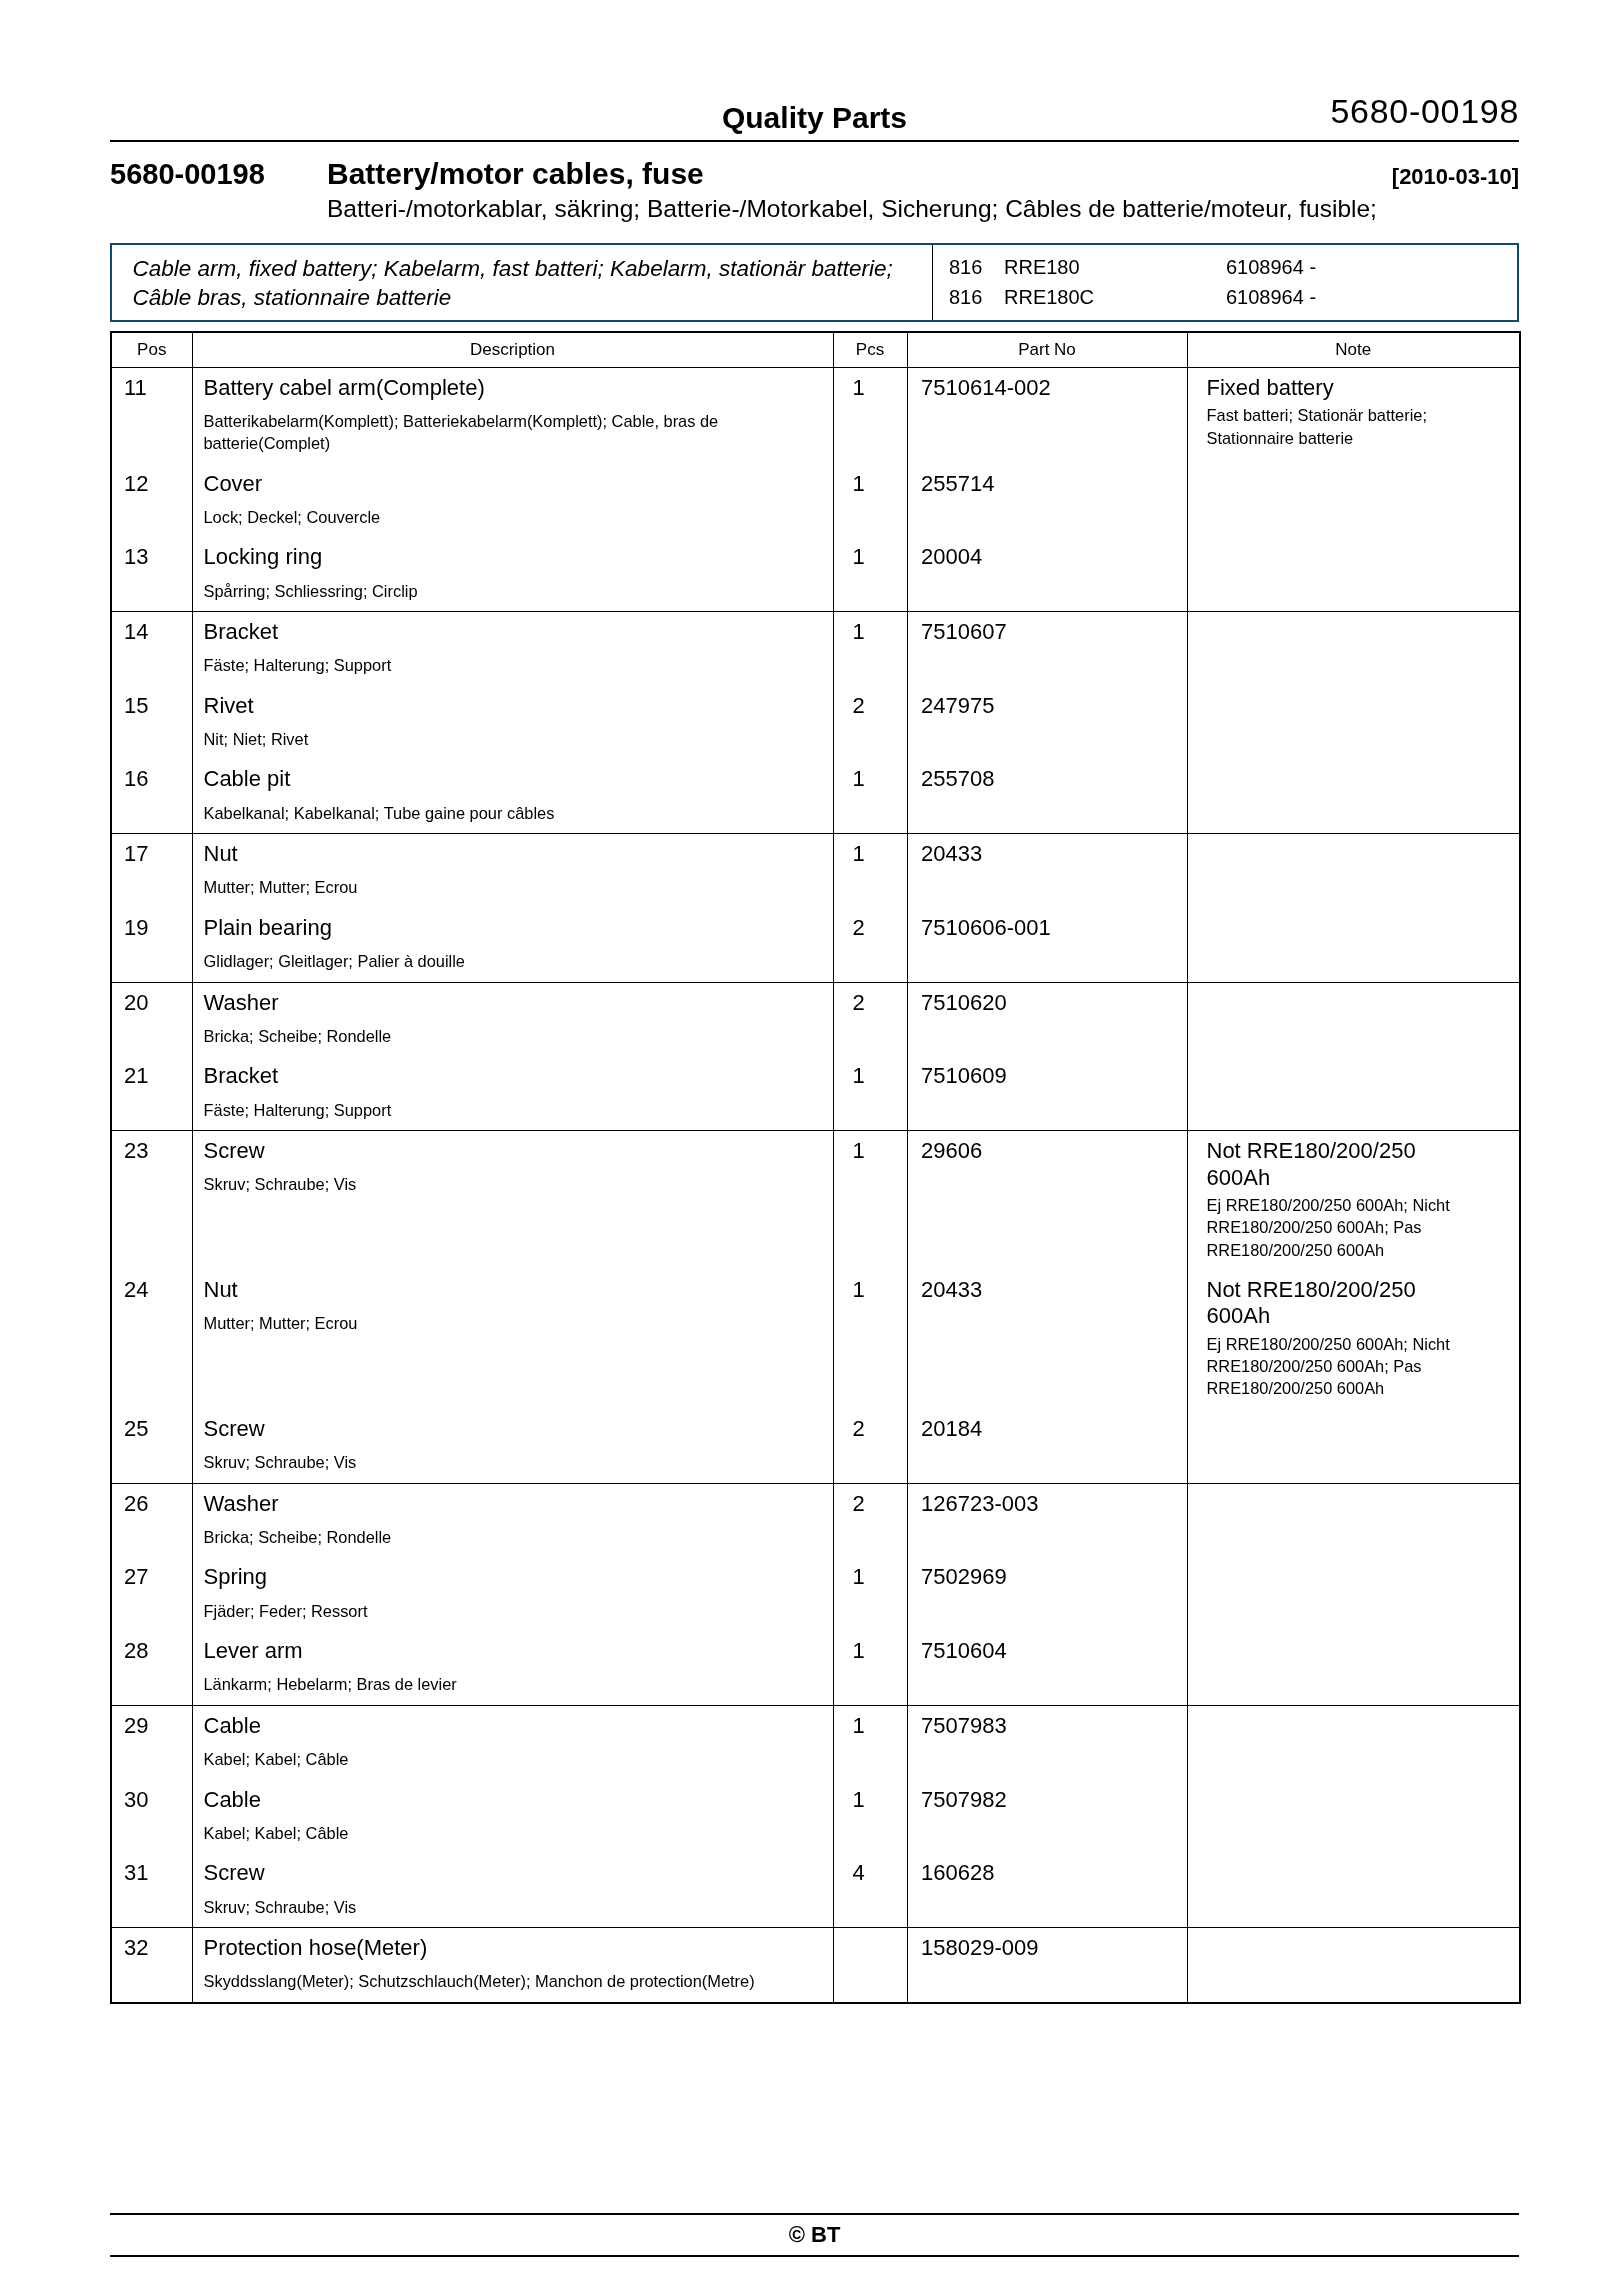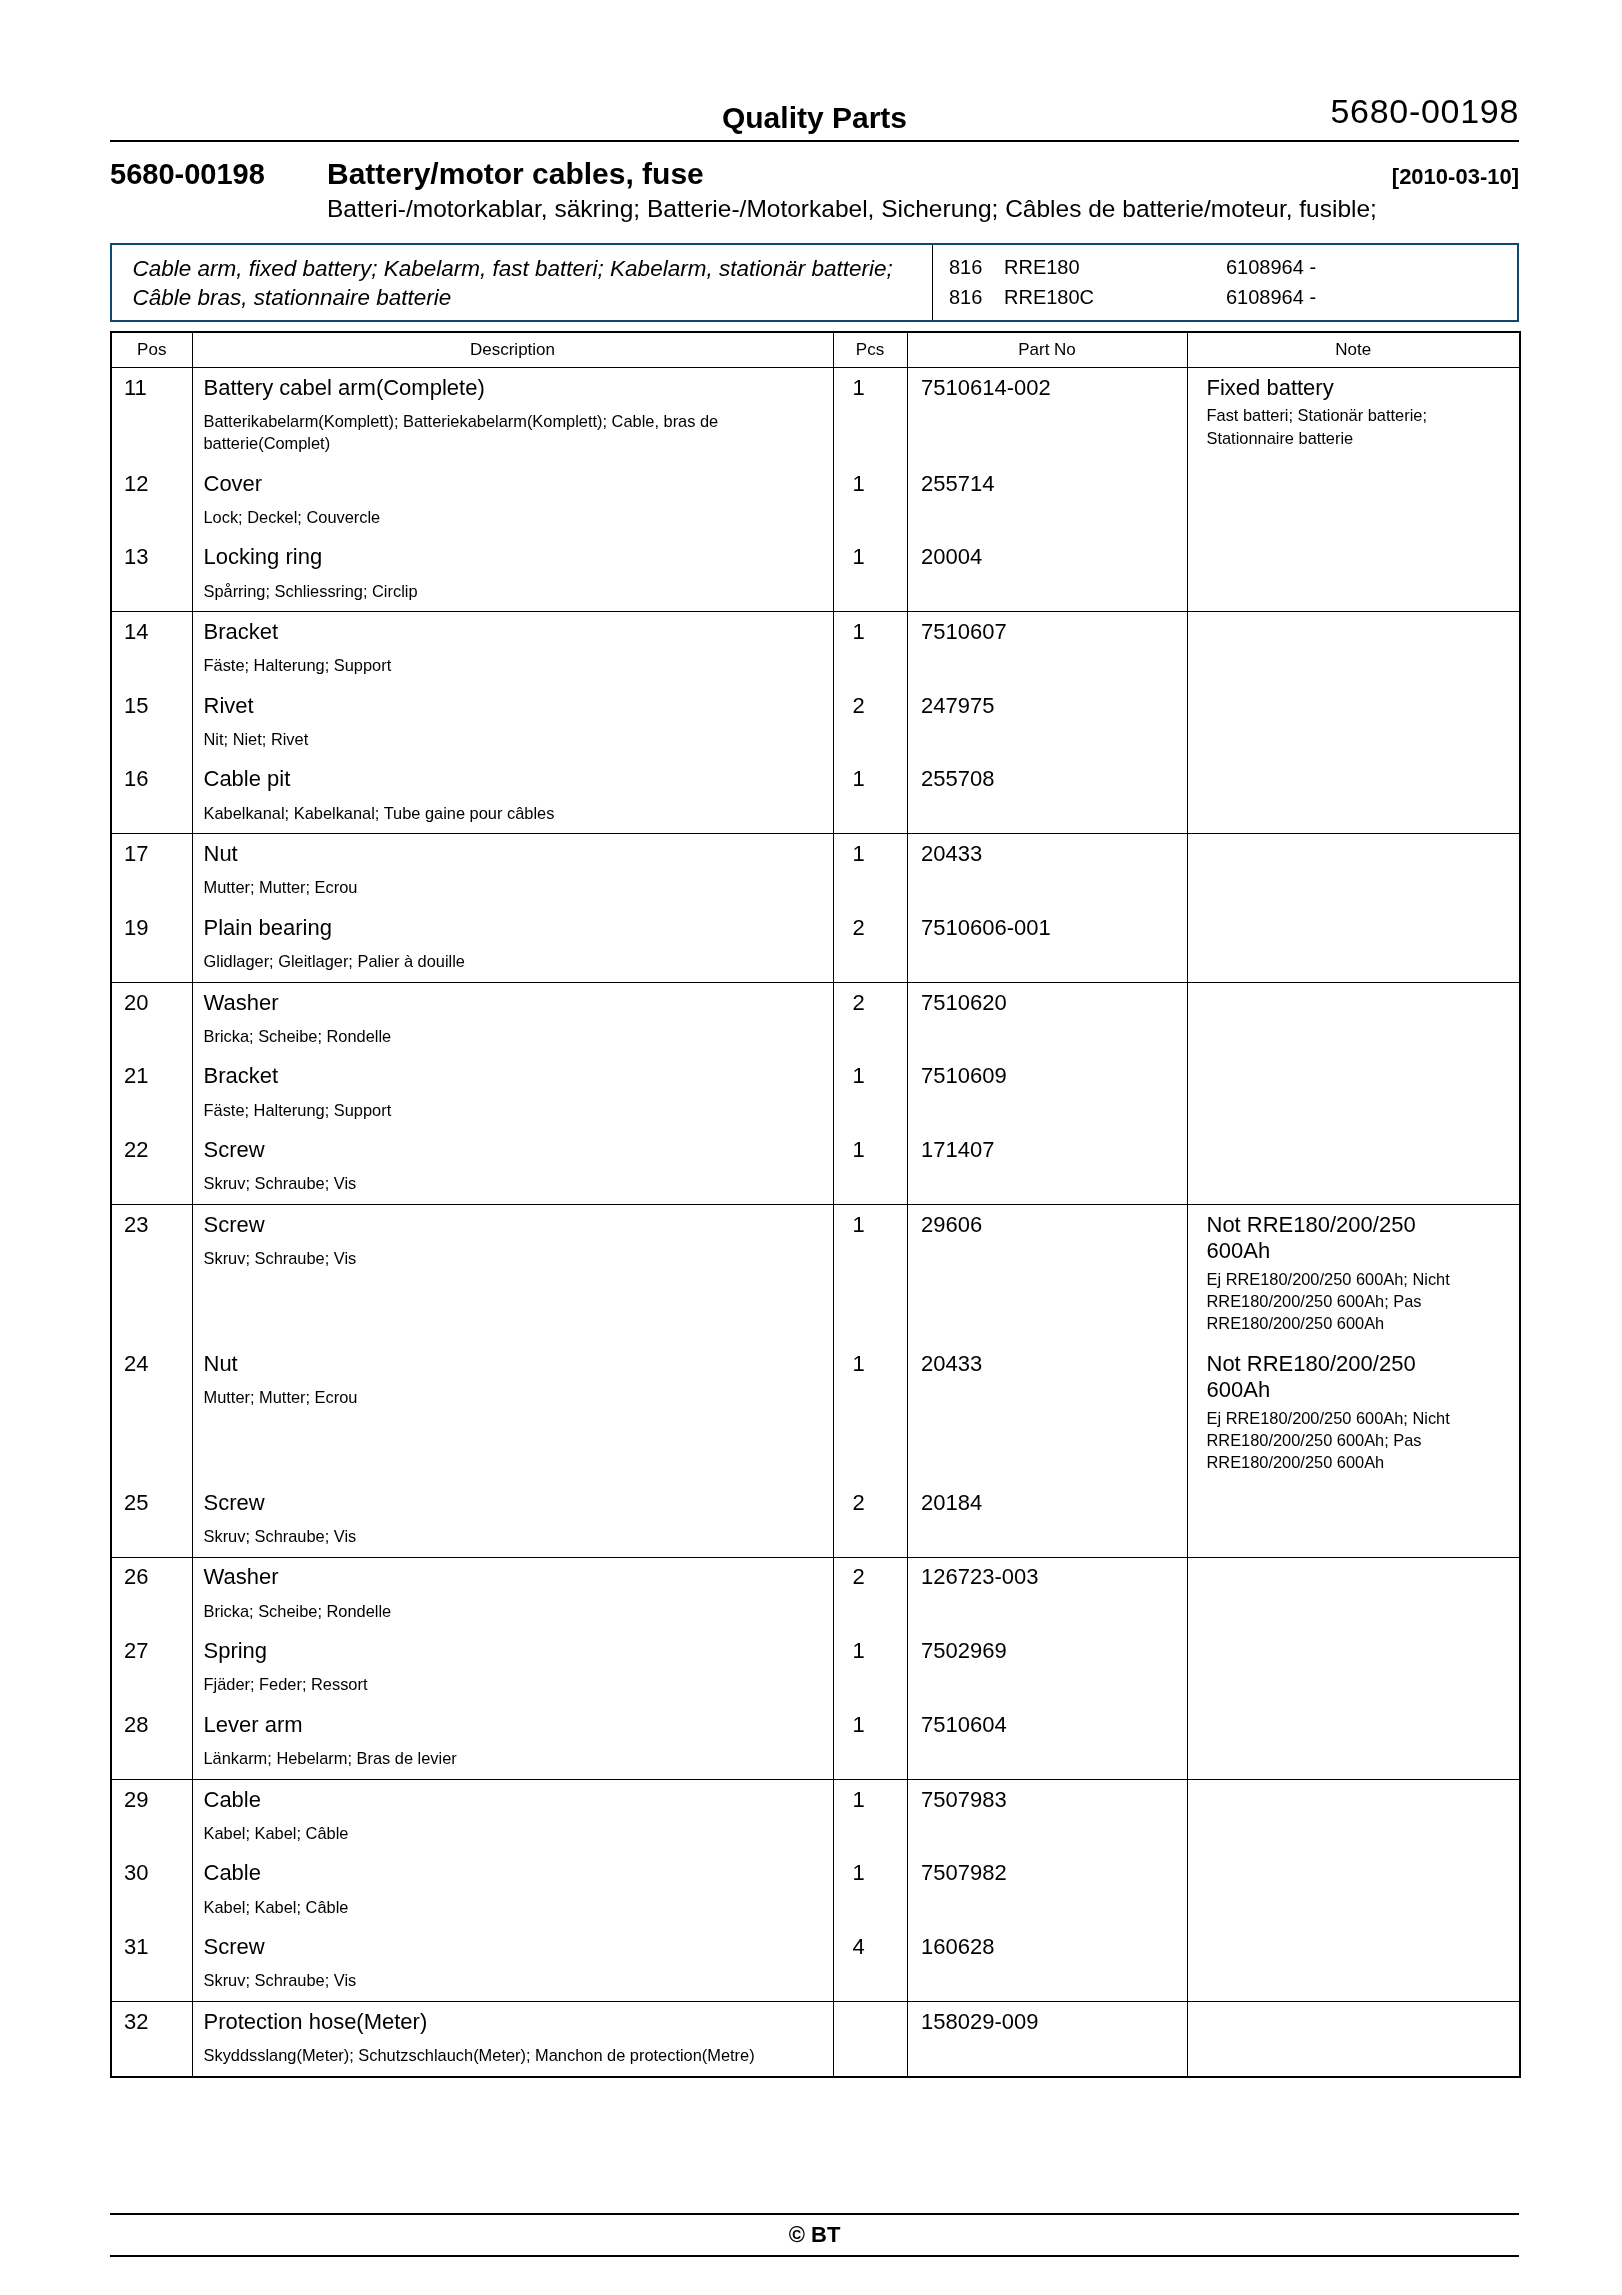--- a/index.html
+++ b/index.html
@@ -225,30 +225,20 @@
         <tr>
           <td class="col-pos">21</td>
           <td class="col-desc">
             <div class="desc-main">Bracket</div>
             <div class="desc-alt">Fäste; Halterung; Support</div>
           </td>
           <td class="col-pcs">1</td>
           <td class="col-part">7510609</td>
           <td class="col-note"></td>
         </tr>
-        <tr>
-          <td class="col-pos">22</td>
-          <td class="col-desc">
-            <div class="desc-main">Screw</div>
-            <div class="desc-alt">Skruv; Schraube; Vis</div>
-          </td>
-          <td class="col-pcs">1</td>
-          <td class="col-part">171407</td>
-          <td class="col-note"></td>
-        </tr>
         <tr class="group-start">
           <td class="col-pos">23</td>
           <td class="col-desc">
             <div class="desc-main">Screw</div>
             <div class="desc-alt">Skruv; Schraube; Vis</div>
           </td>
           <td class="col-pcs">1</td>
           <td class="col-part">29606</td>
           <td class="col-note">
             <div class="note-main">Not RRE180/200/250 600Ah</div>

